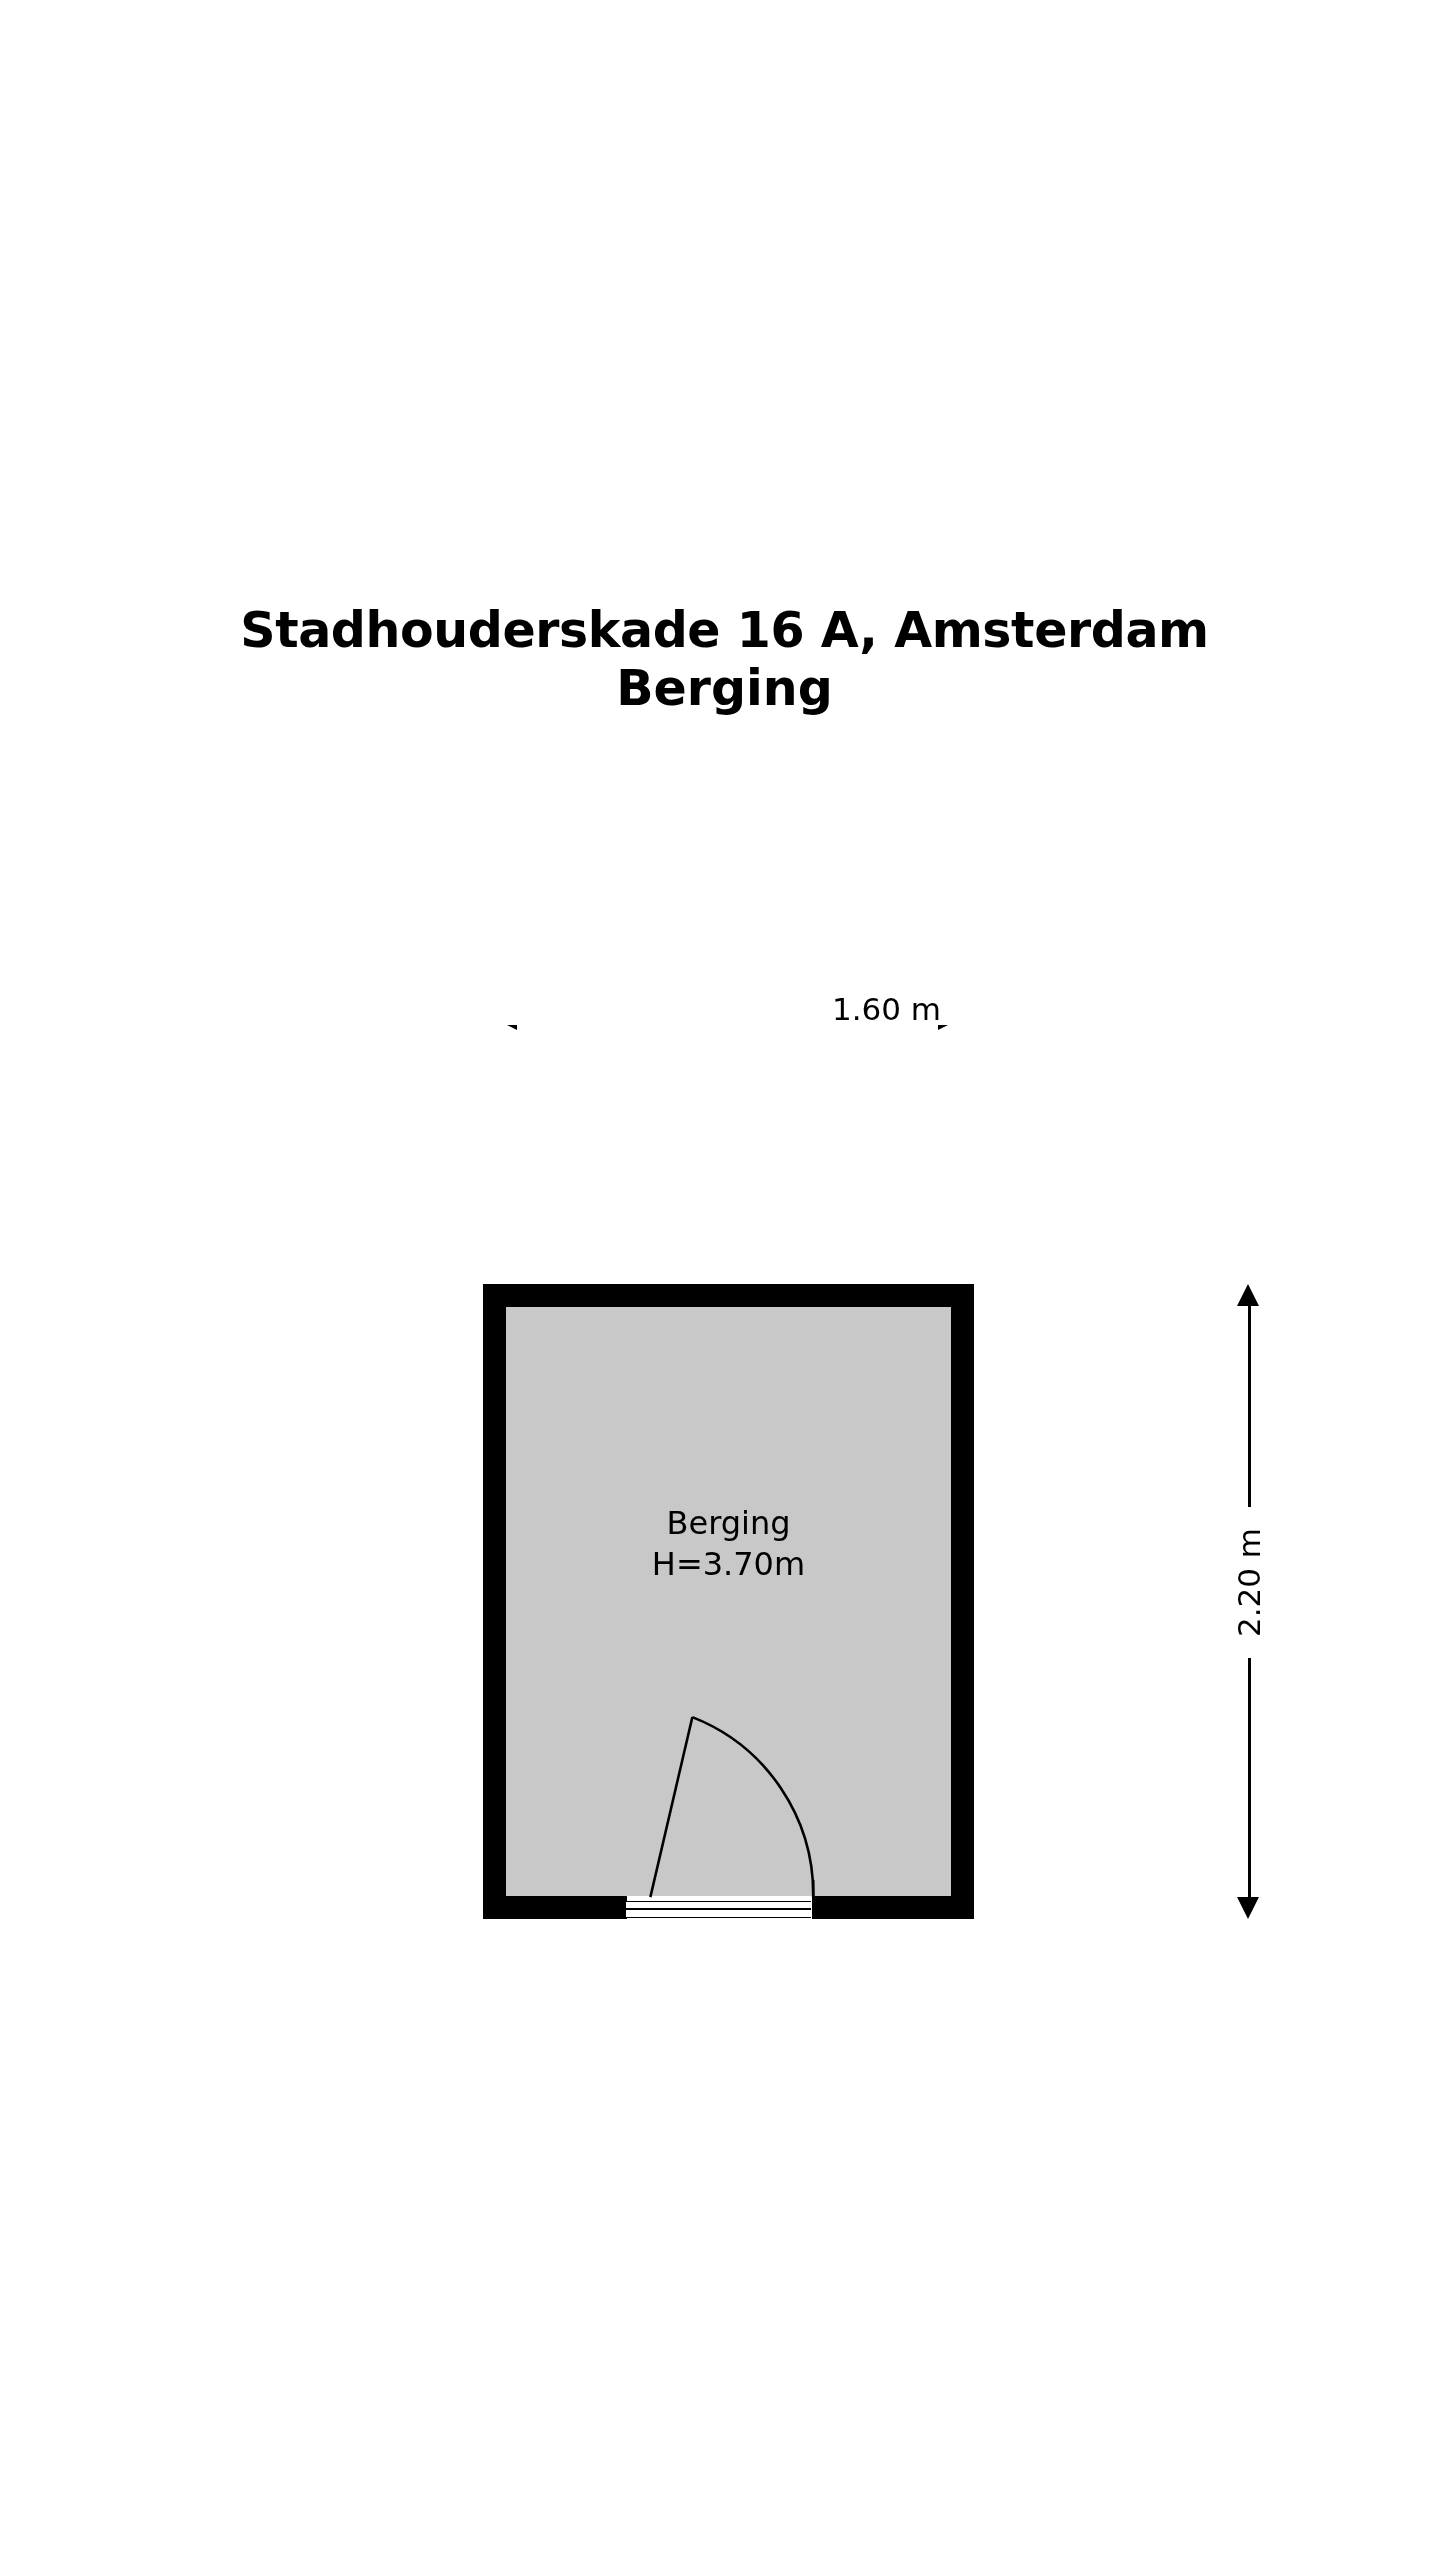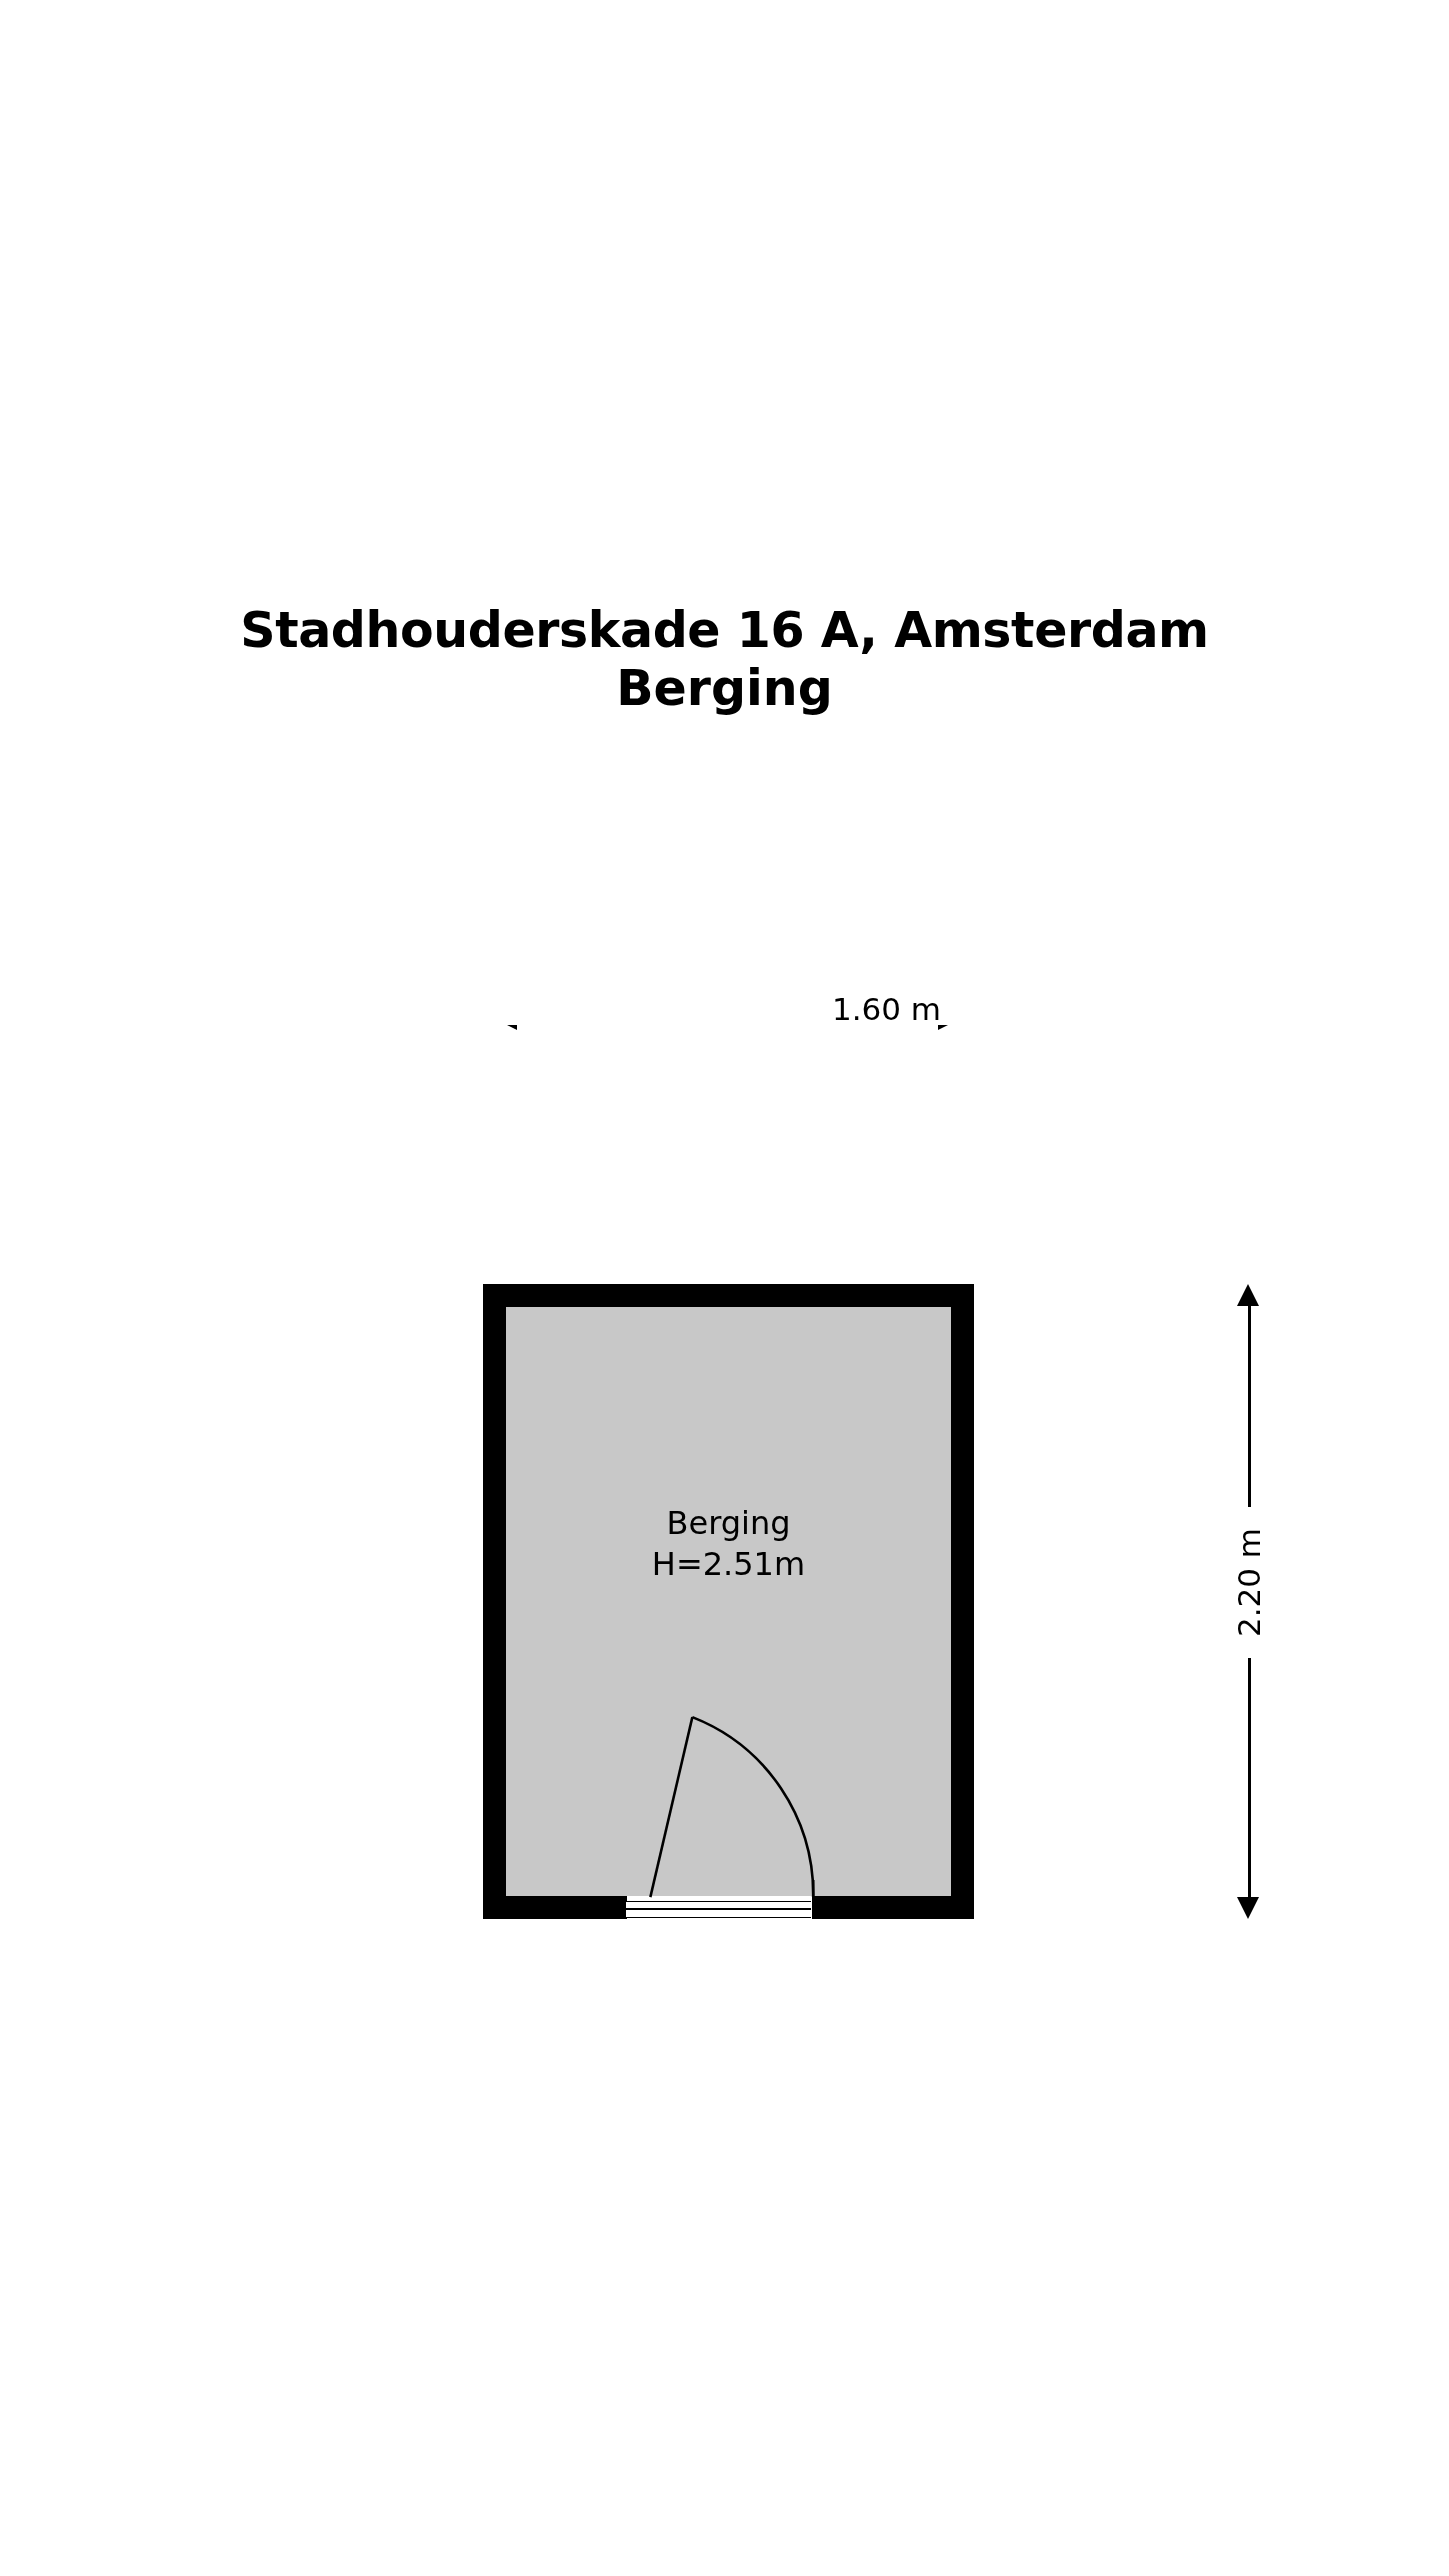--- a/index.html
+++ b/index.html
@@ -245,21 +245,21 @@
 </div>
 
 <div class="plan" data-interactable="false">
 
   <div class="room-outer" data-interactable="false">
     <div class="room-inner" data-interactable="false"></div>
   </div>
 
   <div class="room-label" data-interactable="false">
     <span class="ln" data-interactable="false">Berging</span>
-    <span class="ln" data-interactable="false">H=2.51m</span>
+    <span class="ln" data-interactable="false">H=3.70m</span>
   </div>
 
   <div class="door-opening" data-interactable="false"></div>
   <div class="door-jamb-l" data-interactable="false"></div>
   <div class="door-jamb-r" data-interactable="false"></div>
   <div class="door-threshold" data-interactable="false"></div>
 
   <div class="door-swing" data-interactable="false">
     <svg width="215" height="240" viewBox="0 0 250 280" fill="none" xmlns="http://www.w3.org/2000/svg">
 

